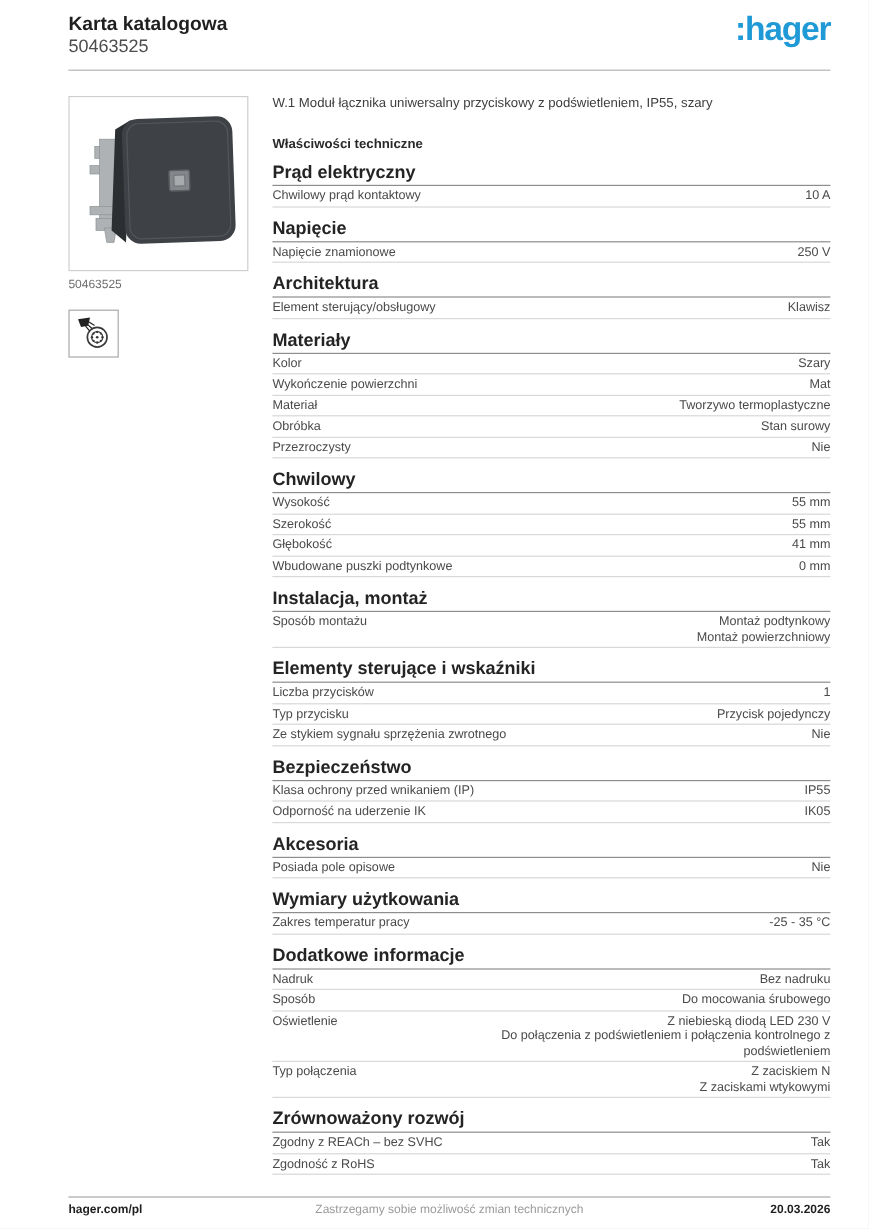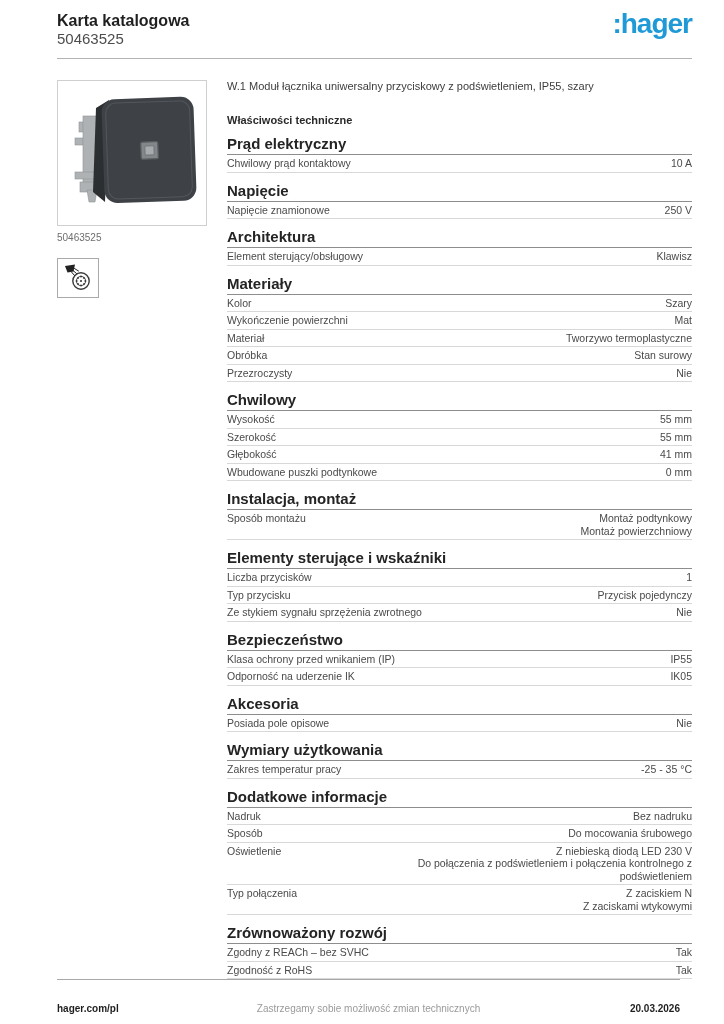--- a/index.html
+++ b/index.html
@@ -26,21 +26,21 @@
   .product-title{font-size:11px;font-weight:normal;color:#3d3d3d;line-height:13px;}
   .section-title{font-size:11px;font-weight:bold;color:#2a2a2a;margin-top:21px;}
   .groups{margin-top:6px;}
   .group{margin-top:9px;}
   .group-title{font-size:15px;font-weight:bold;color:#242424;padding-bottom:2px;border-bottom:1px solid #8d8d8d;}
   .spec-row{display:flex;justify-content:space-between;align-items:flex-start;
     padding:2px 0;border-bottom:1px solid #d8d8d8;font-size:10.5px;line-height:12.5px;color:#4a4a4a;}
   .spec-label{flex:0 1 auto;padding-right:10px;}
   .spec-value{flex:0 1 auto;max-width:74%;text-align:right;}
   
-  .footer{position:absolute;left:57px;right:44px;bottom:10px;border-top:1px solid #a8a8a8;padding-top:23px;}
+  .footer{position:absolute;left:57px;right:32px;bottom:10px;border-top:1px solid #a8a8a8;padding-top:5px;}
   .footer-inner{position:relative;display:flex;justify-content:space-between;font-size:10px;}
   .footer-site{font-weight:bold;color:#1f1f1f;}
   .footer-disclaimer{position:absolute;left:50%;transform:translateX(-50%);color:#9a9a9a;white-space:nowrap;}
   .footer-date{font-weight:bold;color:#1f1f1f;}
 </style>
 </head>
 <body>
 
 <div class="page">
 

